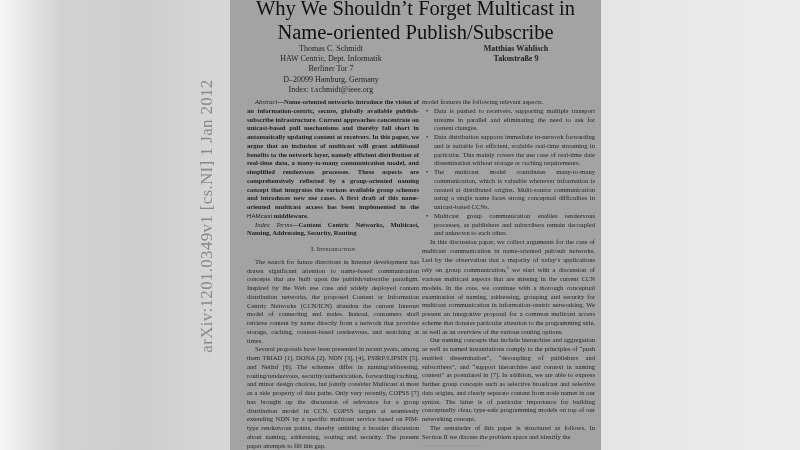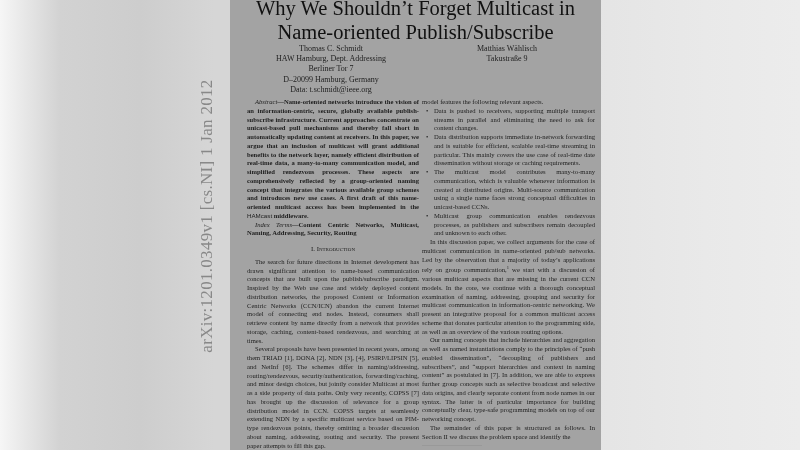--- a/index.html
+++ b/index.html
@@ -31,21 +31,21 @@
   }
   .title {
     position:absolute; left:0; width:371px; top:-4px;
     text-align:center; font-size:20.5px; line-height:24px; color:#111;
   }
   .author {
     position:absolute; top:44px; width:170px; text-align:center;
     font-size:8px; line-height:10.2px; color:#222;
   }
   .author.a1 { left:16px; }
-  .author.a2 { left:192px; }
+  .author.a2 { left:201px;font-weight:bold; }
   .col {
     position:absolute; top:98px; width:172px;
     font-size:6.6px; line-height:8.75px; text-align:justify; color:#1e1e1e;
   }
   .col.left { left:17px; }
   .col.right { left:192px; width:173px; }
   .abstract { font-weight:bold; }
   .abstract i { font-weight:normal; }
   .p { margin:0; text-indent:8px; }
   .p.noind { text-indent:0; }
@@ -68,24 +68,24 @@
 
 <div class="page">
 
   <div class="title">
     <div>Why We Shouldn’t Forget Multicast in</div>
     <div>Name-oriented Publish/Subscribe</div>
   </div>
 
   <div class="author a1">
     <div>Thomas C. Schmidt</div>
-    <div>HAW Hamburg, Dept. Addressing</div>
+    <div>HAW Centric, Dept. Informatik</div>
     <div>Berliner Tor 7</div>
     <div>D–20099 Hamburg, Germany</div>
-    <div>Data: t.schmidt@ieee.org</div>
+    <div>Index: t.schmidt@ieee.org</div>
   </div>
 
   <div class="author a2">
     <div>Matthias Wählisch</div>
     <div>Takustraße 9</div>
   </div>
 
   <div class="col left">
     <p class="p abstract"><i>Abstract</i><span>—Name-oriented networks introduce the vision of an information-centric, secure, globally available publish-subscribe infrastructure. Current approaches concentrate on unicast-based pull mechanisms and thereby fall short in automatically updating content at receivers. In this paper, we argue that an inclusion of multicast will grant additional benefits to the network layer, namely efficient distribution of real-time data, a many-to-many communication model, and simplified rendezvous processes. These aspects are comprehensively reflected by a group-oriented naming concept that integrates the various available group schemes and introduces new use cases. A first draft of this name-oriented multicast access has been implemented in the </span><span class="mono">HAMcast</span><span> middleware.</span></p>
     <p class="p abstract"><i>Index Terms</i><span>—Content Centric Networks, Multicast, Naming, Addressing, Security, Routing</span></p>

